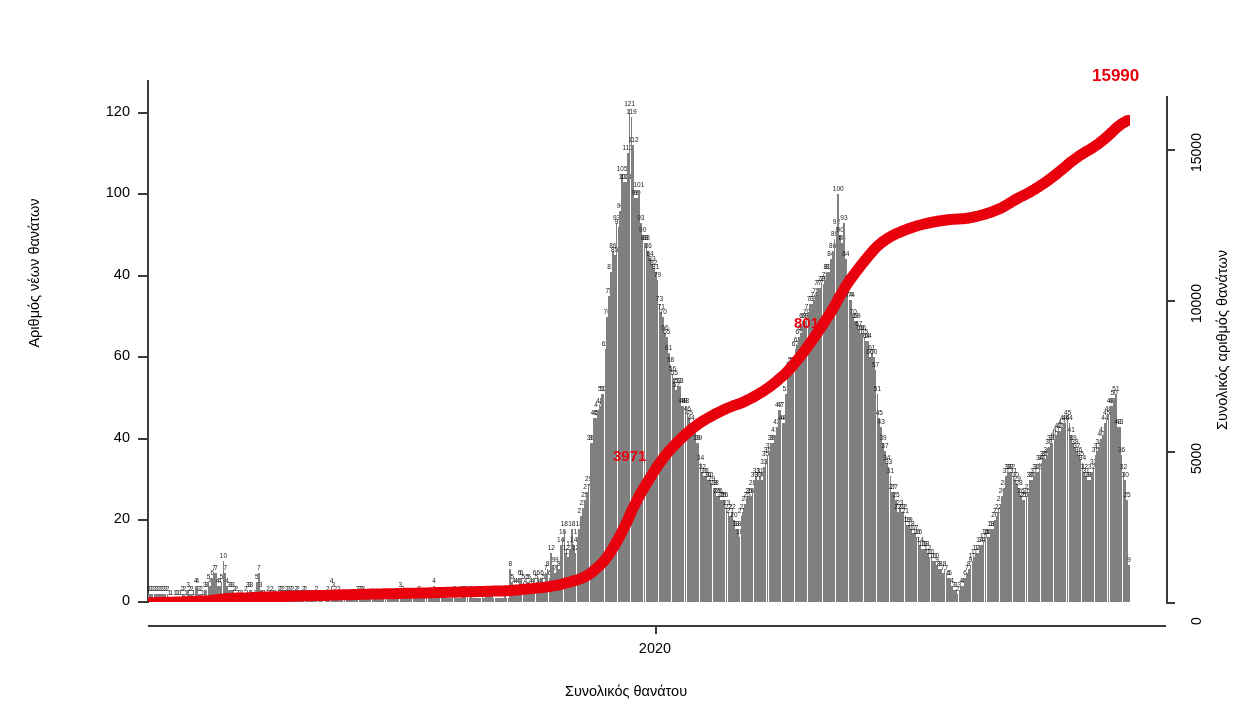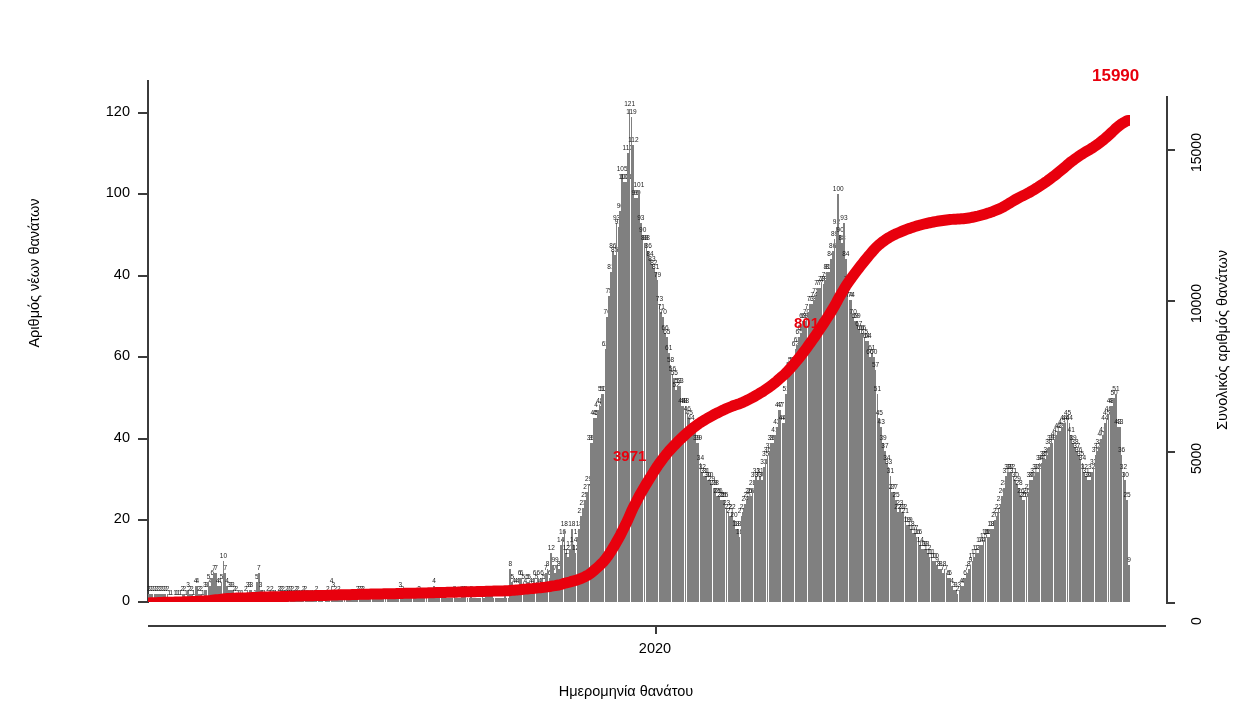--- a/index.html
+++ b/index.html
@@ -1148,19 +1148,19 @@
         <div class="barlbl" style="left: 980.994px; top: 476.297px;">9</div>
       </div>
     <svg class="cumline" id="cum-line" viewBox="0 0 982 522" preserveAspectRatio="none">
         <polyline points="0.93,522.93 2.80,522.86 4.66,522.78 6.52,522.71 8.39,522.64 10.25,522.57 12.11,522.50 13.98,522.43 15.84,522.35 17.70,522.28 19.57,522.21 21.43,522.17 23.29,522.14 25.16,522.14 27.02,522.10 28.88,522.07 30.75,522.03 32.61,521.99 34.47,521.92 36.34,521.85 38.20,521.82 40.06,521.71 41.93,521.64 43.79,521.56 45.65,521.53 47.52,521.38 49.38,521.24 51.24,521.17 53.11,521.10 54.97,521.06 56.83,520.95 58.70,520.85 60.56,520.67 62.42,520.52 64.29,520.31 66.15,520.06 68.01,519.81 69.88,519.66 71.74,519.52 73.60,519.34 75.47,518.98 77.33,518.73 79.19,518.58 81.06,518.48 82.92,518.37 84.78,518.26 86.65,518.19 88.51,518.12 90.37,518.08 92.24,518.05 94.10,518.01 95.96,518.01 97.83,517.94 99.69,517.83 101.55,517.72 103.42,517.62 105.28,517.62 107.14,517.58 109.01,517.40 110.87,517.15 112.73,517.04 114.60,517.01 116.46,516.97 118.32,516.97 120.19,516.90 122.05,516.86 123.91,516.79 125.78,516.75 127.64,516.72 129.50,516.72 131.37,516.65 133.23,516.57 135.09,516.50 136.96,516.47 138.82,516.40 140.69,516.32 142.55,516.25 144.41,516.18 146.28,516.14 148.14,516.07 150.00,516.00 151.87,515.96 153.73,515.93 155.59,515.86 157.46,515.78 159.32,515.75 161.18,515.71 163.05,515.68 164.91,515.64 166.77,515.61 168.64,515.53 170.50,515.50 172.36,515.46 174.23,515.43 176.09,515.43 177.95,515.39 179.82,515.32 181.68,515.28 183.54,515.14 185.41,515.03 187.27,514.96 189.13,514.92 191.00,514.85 192.86,514.82 194.72,514.78 196.59,514.74 198.45,514.71 200.31,514.67 202.18,514.64 204.04,514.60 205.90,514.56 207.77,514.53 209.63,514.46 211.49,514.38 213.36,514.31 215.22,514.24 217.08,514.21 218.95,514.17 220.81,514.13 222.67,514.10 224.54,514.06 226.40,514.03 228.26,513.99 230.13,513.95 231.99,513.92 233.85,513.88 235.72,513.85 237.58,513.81 239.44,513.77 241.31,513.74 243.17,513.70 245.03,513.67 246.90,513.63 248.76,513.60 250.62,513.56 252.49,513.45 254.35,513.38 256.21,513.34 258.08,513.31 259.94,513.27 261.80,513.24 263.67,513.20 265.53,513.16 267.39,513.13 269.26,513.09 271.12,513.02 272.98,512.98 274.85,512.95 276.71,512.91 278.57,512.88 280.44,512.84 282.30,512.81 284.17,512.77 286.03,512.63 287.89,512.59 289.76,512.55 291.62,512.52 293.48,512.48 295.35,512.45 297.21,512.41 299.07,512.37 300.94,512.34 302.80,512.30 304.66,512.27 306.53,512.20 308.39,512.16 310.25,512.12 312.12,512.09 313.98,512.02 315.84,511.94 317.71,511.87 319.57,511.84 321.43,511.80 323.30,511.73 325.16,511.69 327.02,511.66 328.89,511.62 330.75,511.58 332.61,511.55 334.48,511.48 336.34,511.44 338.20,511.37 340.07,511.30 341.93,511.23 343.79,511.15 345.66,511.12 347.52,511.08 349.38,511.05 351.25,511.01 353.11,510.97 354.97,510.94 356.84,510.87 358.70,510.83 360.56,510.80 362.43,510.51 364.29,510.33 366.15,510.18 368.02,510.04 369.88,509.90 371.74,509.68 373.61,509.47 375.47,509.29 377.33,509.14 379.20,508.96 381.06,508.79 382.92,508.64 384.79,508.50 386.65,508.28 388.51,508.10 390.38,507.89 392.24,507.74 394.10,507.53 395.97,507.35 397.83,507.10 399.69,506.81 401.56,506.60 403.42,506.16 405.28,505.84 407.15,505.59 409.01,505.27 410.87,504.98 412.74,504.48 414.60,503.90 416.46,503.26 418.33,502.83 420.19,502.43 422.06,501.96 423.92,501.32 425.78,500.82 427.65,500.39 429.51,499.81 431.37,499.16 433.24,498.41 435.10,497.59 436.96,496.69 438.83,495.72 440.69,494.68 442.55,493.28 444.42,491.88 446.28,490.26 448.14,488.65 450.01,486.96 451.87,485.24 453.73,483.41 455.60,481.58 457.46,479.35 459.32,476.84 461.19,474.14 463.05,471.24 464.91,468.15 466.78,465.10 468.64,461.76 470.50,458.46 472.37,455.01 474.23,451.24 476.09,447.55 477.96,443.85 479.82,439.90 481.68,435.56 483.55,431.28 485.41,427.26 487.27,423.71 489.14,420.16 491.00,416.53 492.86,413.19 494.73,409.96 496.59,406.80 498.45,403.64 500.32,400.56 502.18,397.54 504.04,394.56 505.91,391.62 507.77,388.71 509.63,385.88 511.50,383.26 513.36,380.71 515.22,378.19 517.09,375.82 518.95,373.49 520.81,371.30 522.68,369.22 524.54,367.21 526.40,365.24 528.27,363.37 530.13,361.47 531.99,359.56 533.86,357.84 535.72,356.12 537.58,354.39 539.45,352.74 541.31,351.13 543.17,349.55 545.04,348.04 546.90,346.53 548.76,345.13 550.63,343.73 552.49,342.51 554.35,341.36 556.22,340.25 558.08,339.14 559.94,338.06 561.81,336.98 563.67,335.94 565.54,334.94 567.40,333.93 569.26,333.00 571.13,332.07 572.99,331.17 574.85,330.27 576.72,329.37 578.58,328.55 580.44,327.76 582.31,327.01 584.17,326.22 586.03,325.50 587.90,324.85 589.76,324.21 591.62,323.63 593.49,322.88 595.35,322.09 597.21,321.23 599.08,320.33 600.94,319.40 602.80,318.46 604.67,317.46 606.53,316.38 608.39,315.27 610.26,314.19 612.12,313.08 613.98,312.00 615.85,310.82 617.71,309.56 619.57,308.27 621.44,306.94 623.30,305.54 625.16,304.14 627.03,302.67 628.89,301.12 630.75,299.44 632.62,297.75 634.48,296.17 636.34,294.59 638.21,292.76 640.07,290.79 641.93,288.74 643.80,286.66 645.66,284.58 647.52,282.35 649.39,280.09 651.25,277.76 653.11,275.39 654.98,272.91 656.84,270.43 658.70,267.92 660.57,265.37 662.43,262.75 664.29,260.13 666.16,257.47 668.02,254.78 669.88,252.02 671.75,249.25 673.61,246.45 675.47,243.65 677.34,240.82 679.20,237.91 681.06,235.00 682.93,231.99 684.79,228.90 686.65,225.71 688.52,222.40 690.38,218.81 692.24,215.58 694.11,212.42 695.97,209.09 697.83,206.07 699.70,203.27 701.56,200.61 703.43,197.96 705.29,195.45 707.15,192.97 709.02,190.49 710.88,188.09 712.74,185.72 714.61,183.35 716.47,181.01 718.33,178.72 720.20,176.42 722.06,174.27 723.92,172.08 725.79,169.92 727.65,167.88 729.51,166.05 731.38,164.43 733.24,162.89 735.10,161.49 736.97,160.16 738.83,158.94 740.69,157.75 742.56,156.64 744.42,155.67 746.28,154.70 748.15,153.81 750.01,153.02 751.87,152.19 753.74,151.40 755.60,150.61 757.46,149.86 759.33,149.17 761.19,148.49 763.05,147.85 764.92,147.24 766.78,146.63 768.64,146.05 770.51,145.48 772.37,144.97 774.23,144.51 776.10,144.04 777.96,143.58 779.82,143.14 781.69,142.75 783.55,142.35 785.41,142.00 787.28,141.64 789.14,141.31 791.00,141.03 792.87,140.74 794.73,140.49 796.59,140.20 798.46,139.95 800.32,139.73 802.18,139.52 804.05,139.38 805.91,139.27 807.77,139.16 809.64,139.09 811.50,138.98 813.36,138.84 815.23,138.69 817.09,138.48 818.95,138.23 820.82,137.94 822.68,137.62 824.54,137.26 826.41,136.86 828.27,136.43 830.13,136.00 832.00,135.50 833.86,135.00 835.72,134.46 837.59,133.88 839.45,133.31 841.31,132.73 843.18,132.09 845.04,131.44 846.91,130.72 848.77,129.97 850.63,129.18 852.50,128.32 854.36,127.39 856.22,126.38 858.09,125.27 859.95,124.12 861.81,122.97 863.68,121.82 865.54,120.71 867.40,119.63 869.27,118.59 871.13,117.59 872.99,116.65 874.86,115.76 876.72,114.86 878.58,113.92 880.45,112.96 882.31,111.88 884.17,110.80 886.04,109.69 887.90,108.54 889.76,107.39 891.63,106.17 893.49,104.95 895.35,103.69 897.22,102.44 899.08,101.15 900.94,99.78 902.81,98.38 904.67,96.98 906.53,95.55 908.40,94.07 910.26,92.57 912.12,91.06 913.99,89.52 915.85,87.94 917.71,86.36 919.58,84.74 921.44,83.16 923.30,81.69 925.17,80.29 927.03,78.93 928.89,77.60 930.76,76.31 932.62,75.05 934.48,73.83 936.35,72.68 938.21,71.57 940.07,70.49 941.94,69.41 943.80,68.26 945.66,67.08 947.53,65.79 949.39,64.46 951.25,63.10 953.12,61.66 954.98,60.19 956.84,58.61 958.71,56.99 960.57,55.34 962.43,53.62 964.30,51.90 966.16,50.10 968.02,48.27 969.89,46.73 971.75,45.18 973.61,43.89 975.48,42.74 977.34,41.67 979.20,40.77 981.07,40.44" fill="none" stroke="#e8000d" stroke-width="11" stroke-linecap="round" stroke-linejoin="round" vector-effect="non-scaling-stroke"></polyline>
       </svg>
   </div>
 
   <div class="axis-x"></div>
   <div class="tick-x"></div>
   <div class="xtick-lbl">2020</div>
-  <div class="xlabel">Ημερομηνία θανάτου</div>
+  <div class="xlabel">Συνολικός θανάτου</div>
 
   <div class="annot" style="left:613px;top:447px;">3971</div>
   <div class="annot" style="left:762px;top:314px;margin-left:32px;">8011</div>
   <div class="annot big" style="left:1092px;top:66px;">15990</div>
 
 </div>
 
 </body></html>

